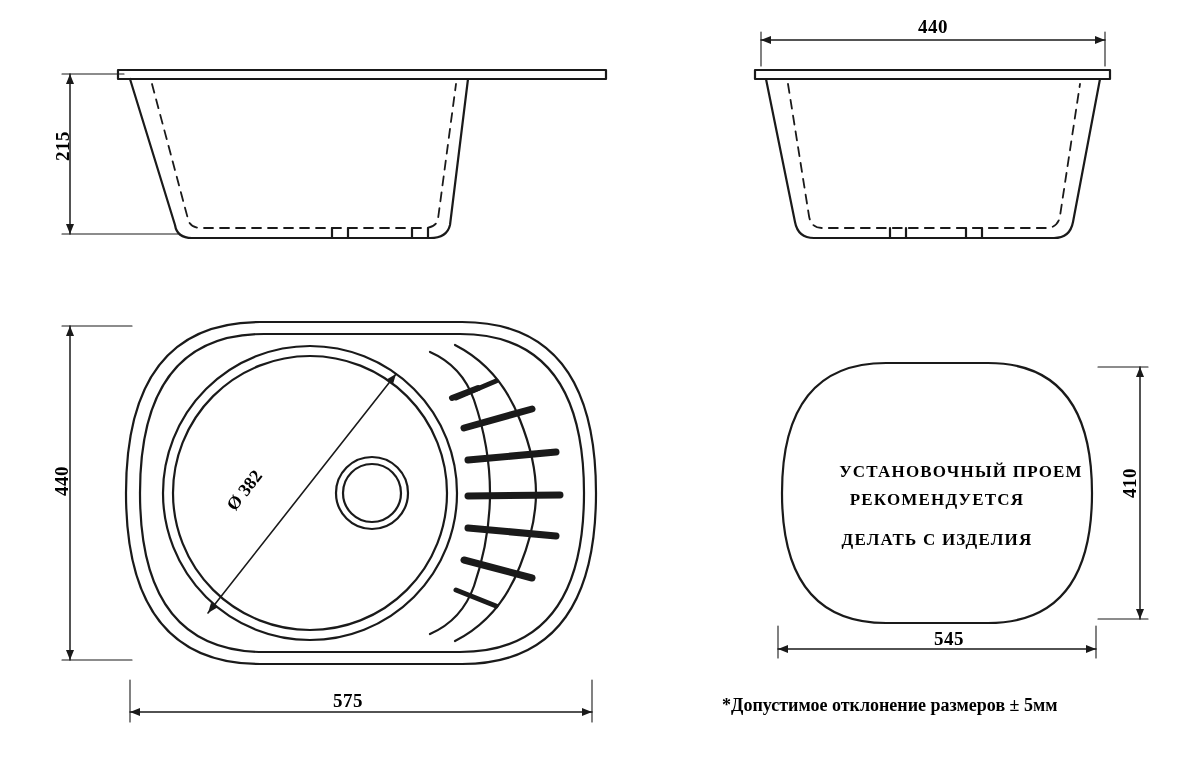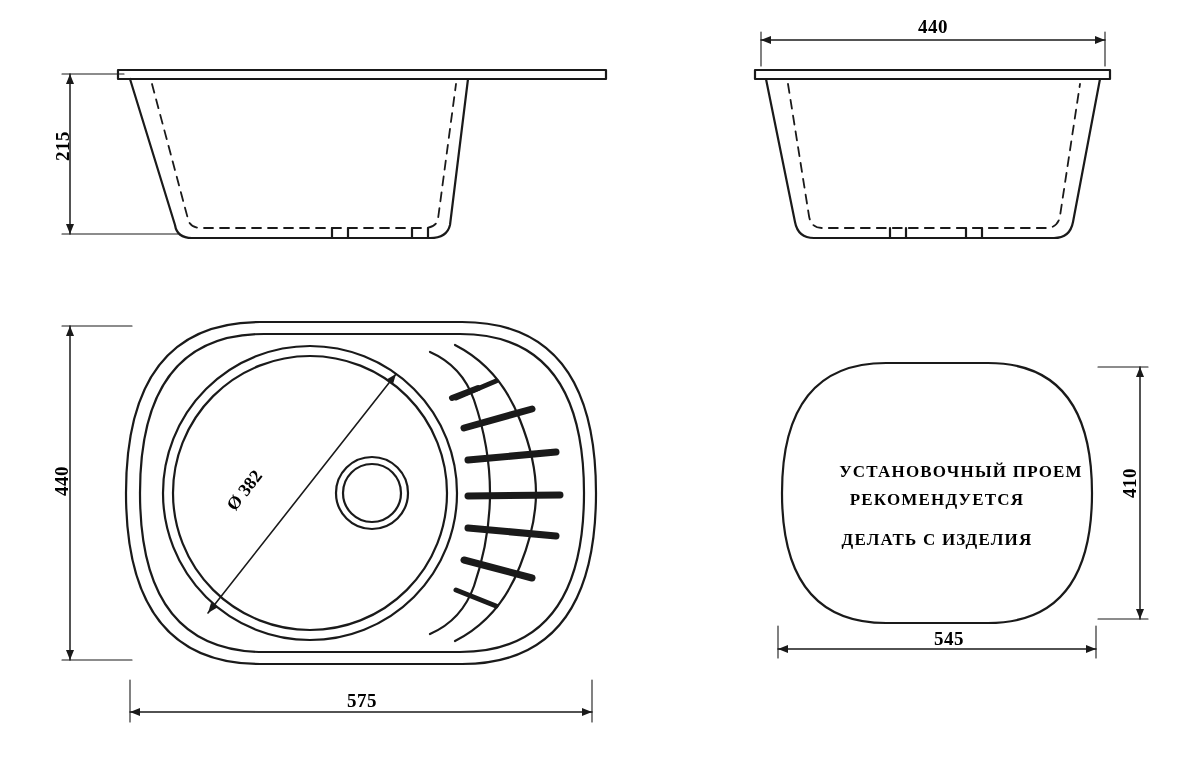--- a/index.html
+++ b/index.html
@@ -176,26 +176,27 @@
 
     </g>
   </svg>
 
   <div class="dimtext vert" style="left:40px; top:135px; width:46px; text-align:center;">215</div>
 
   <div class="dimtext" style="left:905px; top:16px; width:56px; text-align:center;">440</div>
 
   <div class="dimtext vert" style="left:38px; top:470px; width:48px; text-align:center;">440</div>
 
-  <div class="dimtext" style="left:333px; top:690px; width:58px; text-align:center;">575</div>
+  <div class="dimtext" style="left:333px; top:690px; width:58px; ">575</div>
 
   <div class="diatext" style="left:222px; top:480px; transform:rotate(-52deg);">Ø 382</div>
 
   <div class="dimtext vert" style="left:1106px; top:472px; width:48px; text-align:center;">410</div>
 
   <div class="dimtext" style="left:908px; top:628px; width:56px; text-align:right;">545</div>
 
   <div class="note-line" style="left:782px; top:462px; width:358px;">УСТАНОВОЧНЫЙ ПРОЕМ</div>
   <div class="note-line" style="left:782px; top:490px; width:310px;">РЕКОМЕНДУЕТСЯ</div>
   <div class="note-line" style="left:782px; top:530px; width:310px;">ДЕЛАТЬ С ИЗДЕЛИЯ</div>
 
+  <div class="footnote" style="left:722px; top:695px;">*Допустимое отклонение размеров  ± 5мм</div>
 
 </div>
 
 </body></html>

